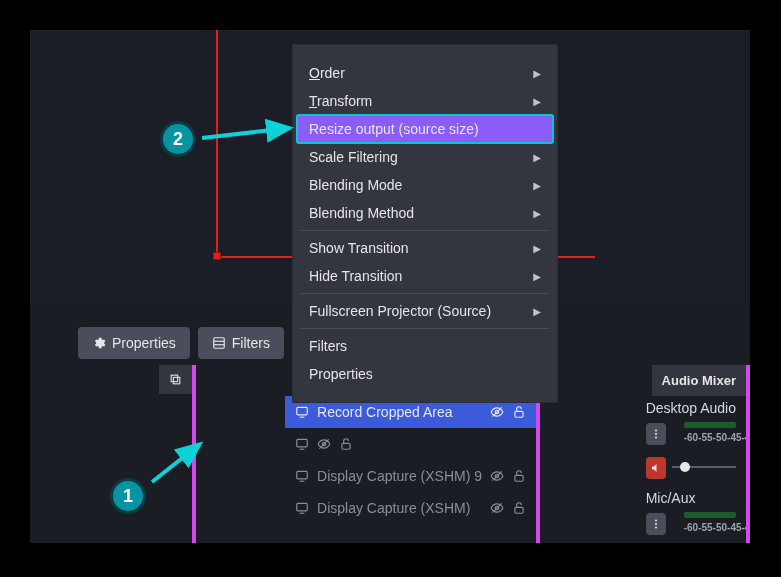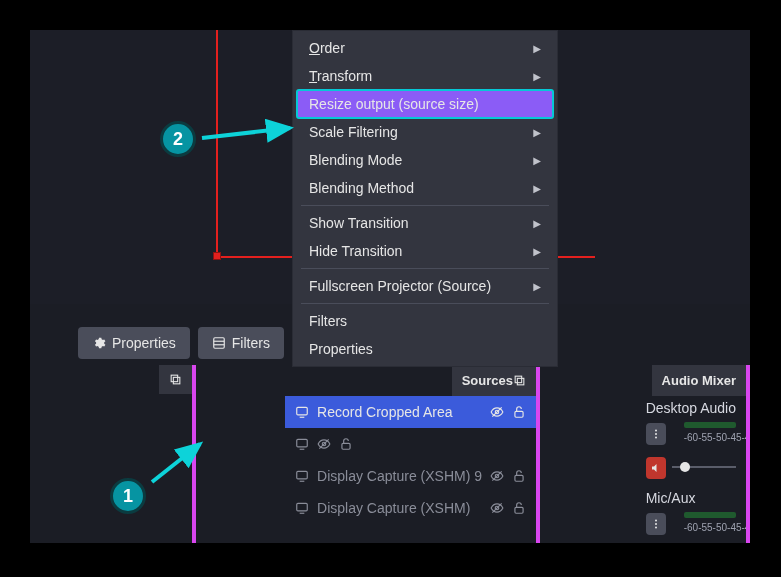--- a/index.html
+++ b/index.html
@@ -27,31 +27,31 @@
 .scene-sel { background: #3b5bdb; height: 30px; }
 .src-row { display: flex; align-items: center; height: 32px; padding: 0 10px; gap: 8px; color: #8a8d99; font-size: 14px; }
 .src-row.sel { background: #3b5bdb; color: #e6e6e6; }
 .src-ico { width: 14px; height: 14px; fill: currentColor; flex-shrink: 0; }
 .src-row .label { flex: 1; white-space: nowrap; overflow: hidden; text-overflow: ellipsis; }
 .src-row .eye, .src-row .lock { width: 14px; height: 14px; fill: #8a8d99; flex-shrink: 0; }
 .src-row.sel .eye, .src-row.sel .lock { fill: #c8cce0; }
 
 .mixer-body { padding: 0; }
 .mix-label { color: #d6d8e0; font-size: 14px; padding: 4px 10px 2px; white-space: nowrap; overflow: hidden; }
-.mix-row { display: flex; align-items: center; gap: 6px; padding: 2px 10px 4px; }
+.mix-row { display: flex; align-items: center; gap: 6px; padding: 2px 10px 4px; font-weight: bold; }
 .dots-btn { width: 20px; height: 22px; background: #4a4d5a; border-radius: 4px; display: flex; align-items: center; justify-content: center; color: #e6e6e6; cursor: pointer; }
 .dots-btn.mute { background: #c0362d; }
 .dots-btn svg { width: 12px; height: 12px; fill: currentColor; }
 .meter { flex: 1; height: 28px; position: relative; }
 .meter .gradient { position: absolute; left: 12px; right: 0; top: 2px; height: 6px; background: #1f5a2e; border-radius: 2px; }
 .meter .ticks { position: absolute; left: 12px; right: 0; top: 12px; height: 14px; display: flex; justify-content: space-between; color: #9fa3b1; font-size: 10px; }
 .meter .slider-line { position: absolute; left: 0; right: 0; top: 12px; height: 2px; background: #5a5d6a; }
 .meter .slider-knob { position: absolute; left: 8px; top: 8px; width: 10px; height: 10px; border-radius: 50%; background: #e6e6e6; }
 
-.ctx { position: absolute; left: 262px; top: 0; width: 266px; background: #33353f; border: 1px solid #2a2c35; display: flex; flex-direction: column; padding: 3px 0; }
+.ctx { position: absolute; left: 262px; top: 14px; width: 266px; background: #33353f; border: 1px solid #2a2c35; display: flex; flex-direction: column; padding: 14px 0; }
 .ctx-sep { height: 1px; background: #4a4d5a; margin: 3px 8px; }
 .ctx-item { display: flex; align-items: center; justify-content: space-between; padding: 6px 16px; color: #e6e6e6; font-size: 14px; cursor: pointer; }
 .ctx-item .lbl .u { text-decoration: underline; }
 .ctx-item .arr { font-size: 10px; color: #c0c2ca; }
 .ctx-item.hl { background: #8b5cf6; outline: 2px solid #06c8d6; outline-offset: -1px; margin: 0 4px; border-radius: 2px; padding-left: 12px; padding-right: 12px; }
 
 .anno { position: absolute; width: 36px; height: 36px; border-radius: 50%; background: #0694a2; border: 3px solid #0b3b40; display: flex; align-items: center; justify-content: center; color: #fff; font-weight: 800; font-size: 18px; z-index: 50; }
 .anno-1 { left: 110px; top: 478px; }
 .anno-2 { left: 160px; top: 121px; }
 svg.arrow { position: absolute; z-index: 49; overflow: visible; }

